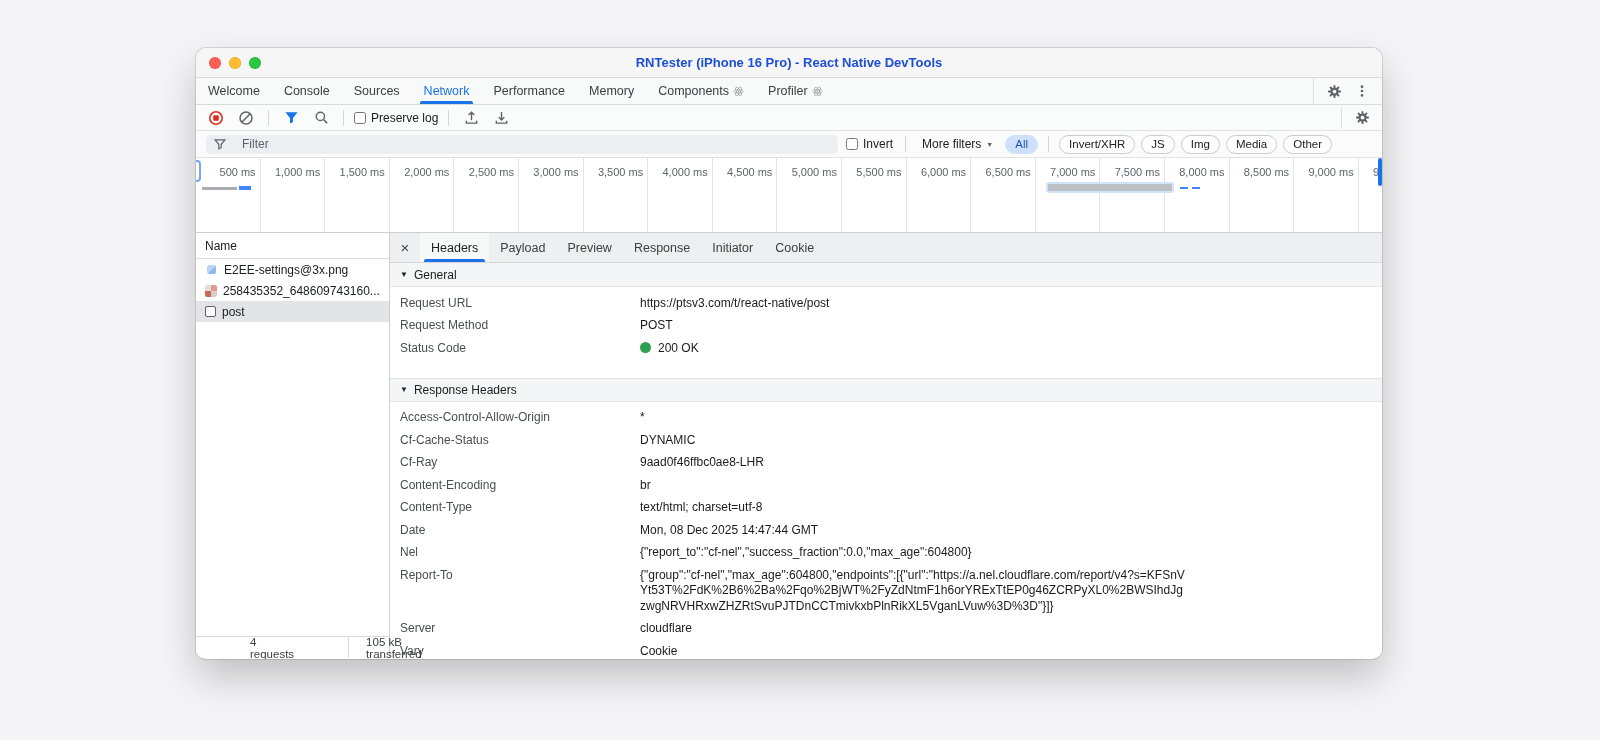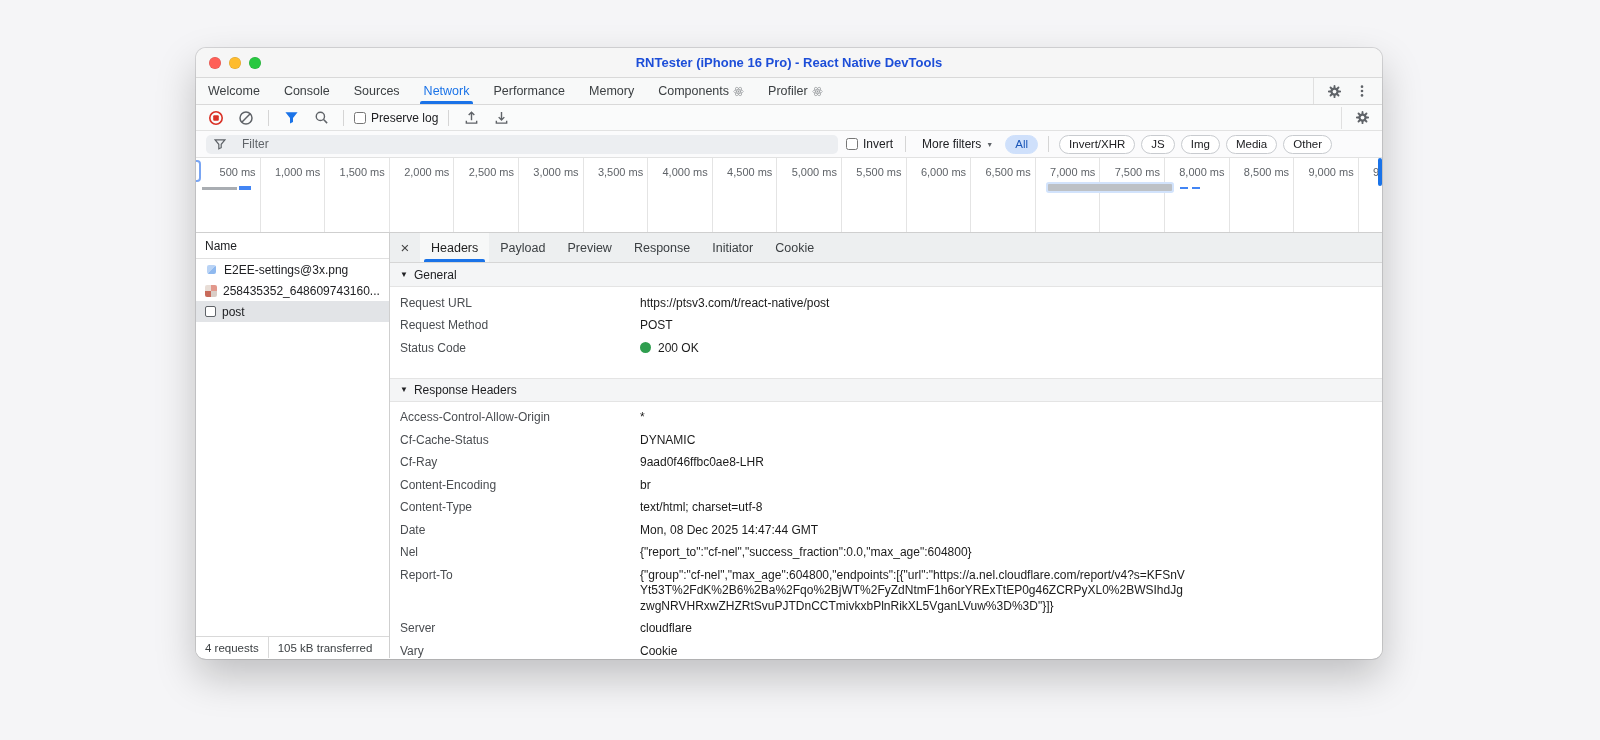--- a/index.html
+++ b/index.html
@@ -86,21 +86,21 @@
   .req-row { display:flex; align-items:center; gap:6px; height:21px; padding-left:9px;
              font-size:12px; color:#202124; white-space:nowrap; overflow:hidden; }
   .req-row.selected { background:#e2e4e7; }
   .icon-img-blue { width:9px; height:9px; border-radius:2px;
                    background:linear-gradient(135deg,#b9d3f5 0 55%,#8fb9ef 55% 100%); margin:0 2px; }
   .icon-img-photo { width:12px; height:12px; border-radius:2px;
                     background:conic-gradient(#e2988c 0 25%, #d9cdc6 0 50%, #c86a5a 0 75%, #e8ddd6 0); }
   .icon-doc { width:11px; height:11px; border:1.4px solid #5f6368; border-radius:2px; background:#fff; }
   .leftstatus { position:absolute; left:0; right:0; bottom:0; height:22px; border-top:1px solid #d9d9d9;
                 display:flex; align-items:center; background:#fff; font-size:11.5px; color:#3c4043; }
-  .leftstatus .seg { padding:0 9px; height:100%; display:flex; align-items:center; }
+  .leftstatus .seg { padding:0 17px; height:100%; display:flex; align-items:center;margin-left:37px; }
   .leftstatus .seg + .seg { border-left:1px solid #d9d9d9; }
 
   
   .rightpanel { flex:1; display:flex; flex-direction:column; background:#fff; min-width:0; }
   .detail-tabs { height:30px; background:#edeff0; border-bottom:1px solid #d6d6d6;
                  display:flex; align-items:stretch; }
   .close-x { display:flex; align-items:center; justify-content:center; width:30px;
              font-size:15px; color:#444; }
   .dtab { position:relative; display:flex; align-items:center; padding:0 11px; font-size:12.5px;
           color:#3c4043; white-space:nowrap; }

